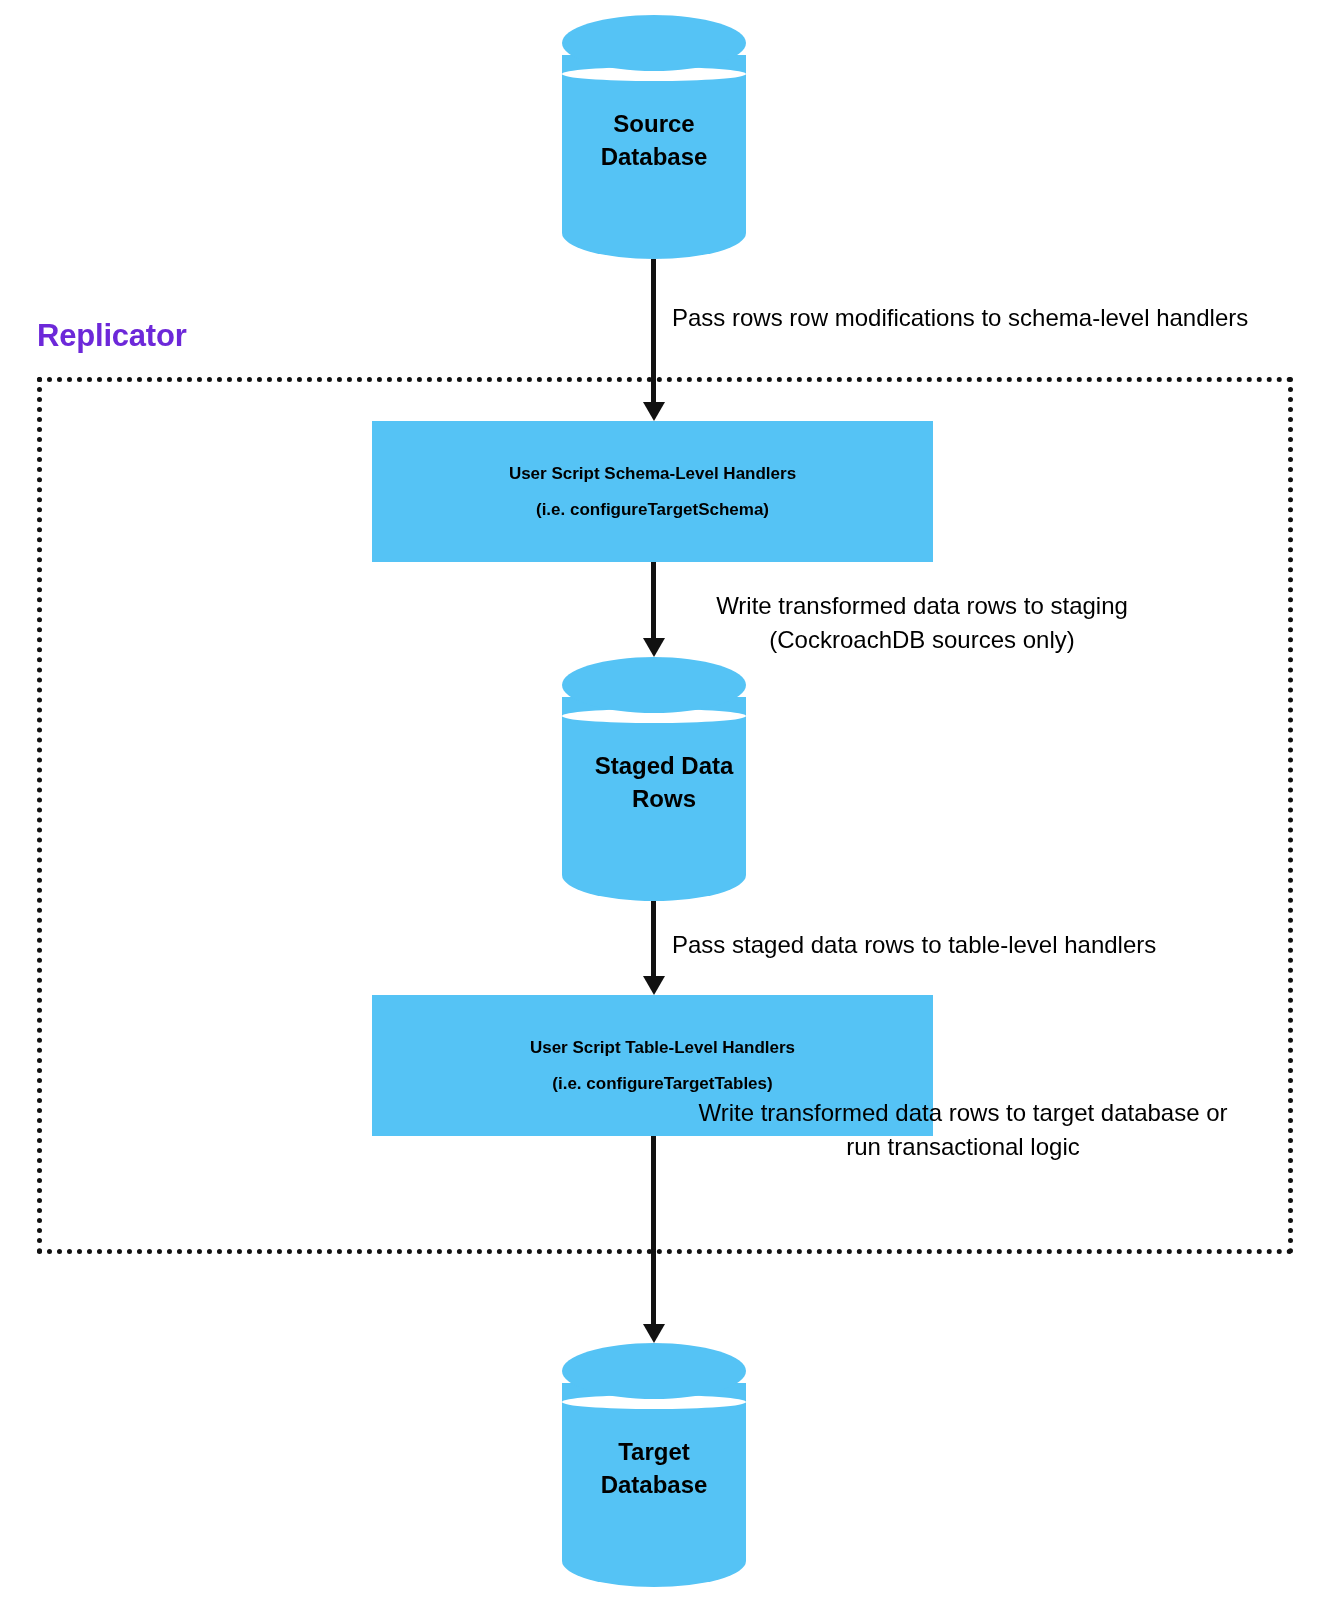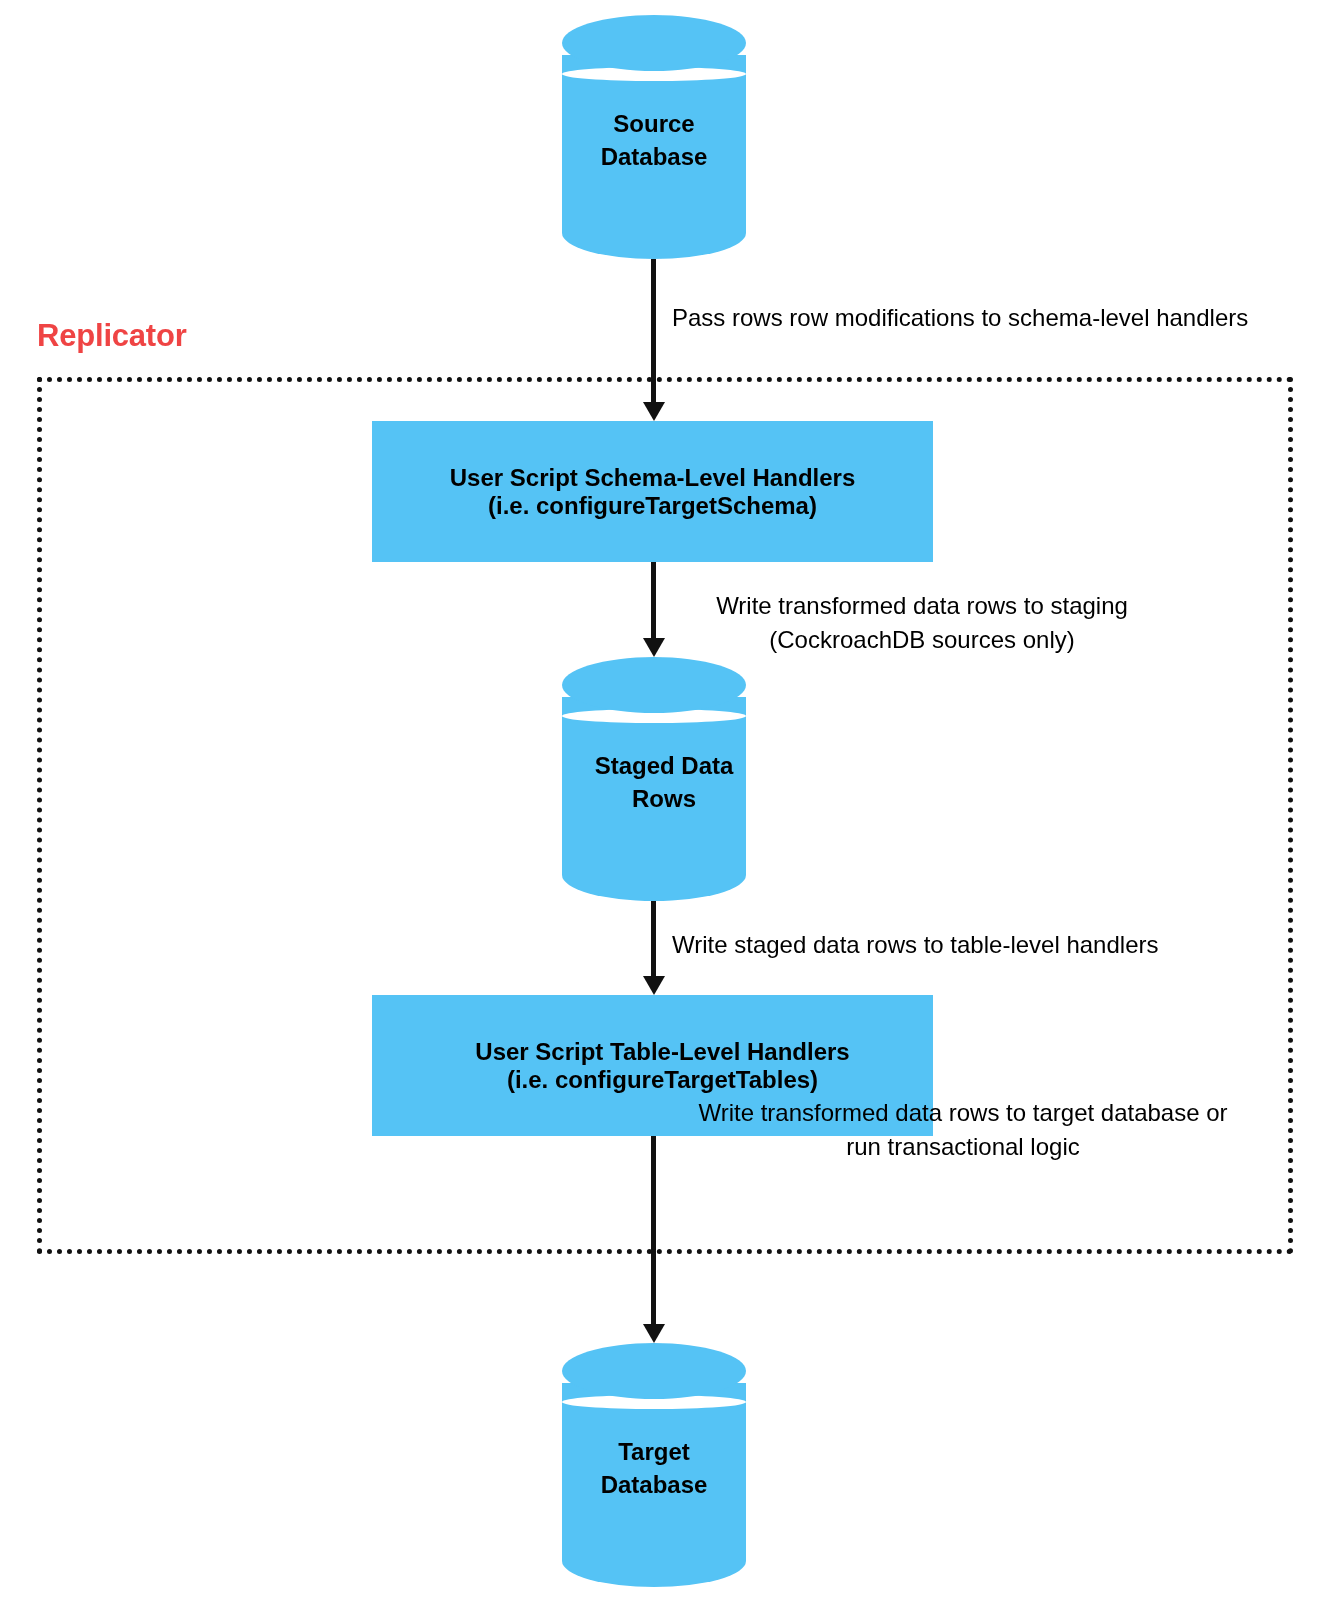--- a/index.html
+++ b/index.html
@@ -21,21 +21,21 @@
     overflow: hidden;
   }
 
   
   .replicator-title {
     position: absolute;
     left: 37px;
     top: 318px;
     font-size: 31px;
     font-weight: bold;
-    color: #ef4444;
+    color: #6d28d9;
     letter-spacing: -0.2px;
     white-space: nowrap;
   }
   .replicator-box {
     position: absolute;
     left: 37px;
     top: 377px;
     width: 1256px;
     height: 877px;
     border: 5px dotted #111111;
@@ -95,24 +95,24 @@
     left: 372px;
     width: 561px;
     height: 141px;
     background: #55c3f5;
     display: flex;
     align-items: center;
     justify-content: center;
   }
   .proc-label {
     text-align: center;
-    font-size: 24px;
+    font-size: 17px;
     font-weight: bold;
     color: #000000;
-    line-height: 28px;
+    line-height: 36px;
     white-space: pre-line;
     padding: 0 8px;
   }
 
   
   .arrow {
     position: absolute;
     left: 648px;
     width: 11px;
   }
@@ -184,21 +184,21 @@
     <div class="cyl-top"></div>
     <div class="cyl-gap"></div>
     <div class="cyl-label" style="top:92px;padding-left:20px;">Staged Data
 Rows</div>
   </div>
 
   <div class="arrow" style="top:901px; height:94px;">
     <div class="arrow-line" style="height:75px;"></div>
     <div class="arrow-head" style="top:75px;"></div>
   </div>
-  <div class="edge-label" style="left:672px; top:928px;">Write staged data rows to table-level handlers</div>
+  <div class="edge-label" style="left:672px; top:928px;">Pass staged data rows to table-level handlers</div>
 
   <div class="proc-box" style="top:995px;padding-left:20px;">
     <div class="proc-label">User Script Table-Level Handlers
 (i.e. configureTargetTables)</div>
   </div>
 
   <div class="arrow" style="top:1136px; height:207px;">
     <div class="arrow-line" style="height:188px;"></div>
     <div class="arrow-head" style="top:188px;"></div>
   </div>

